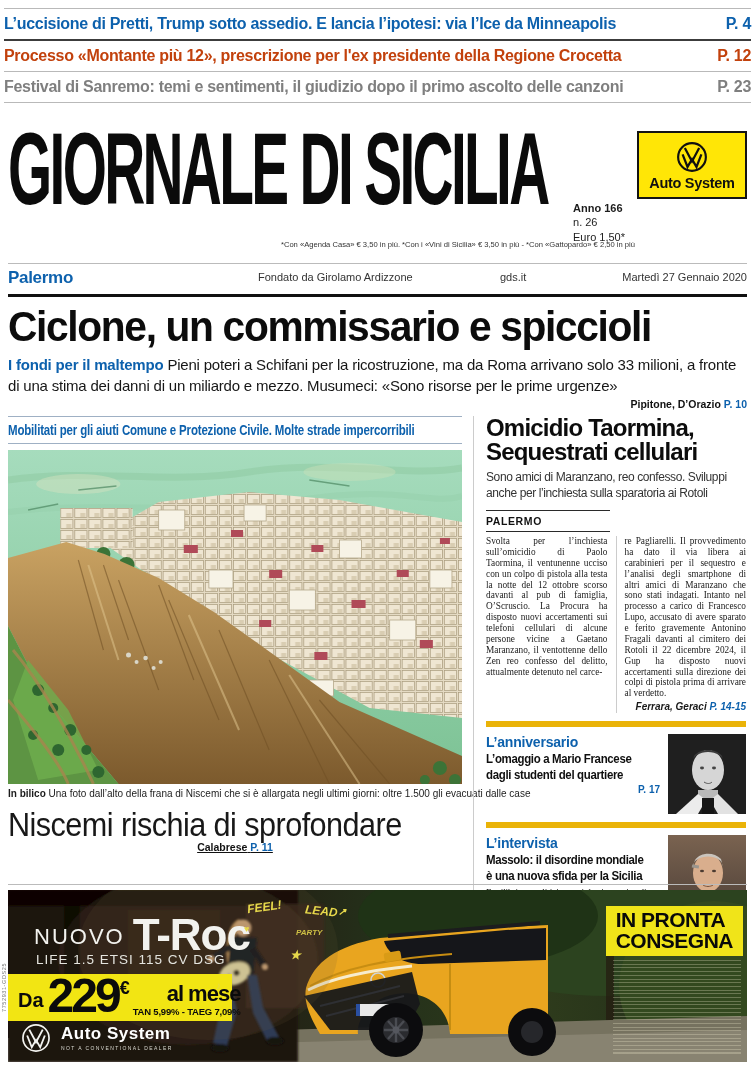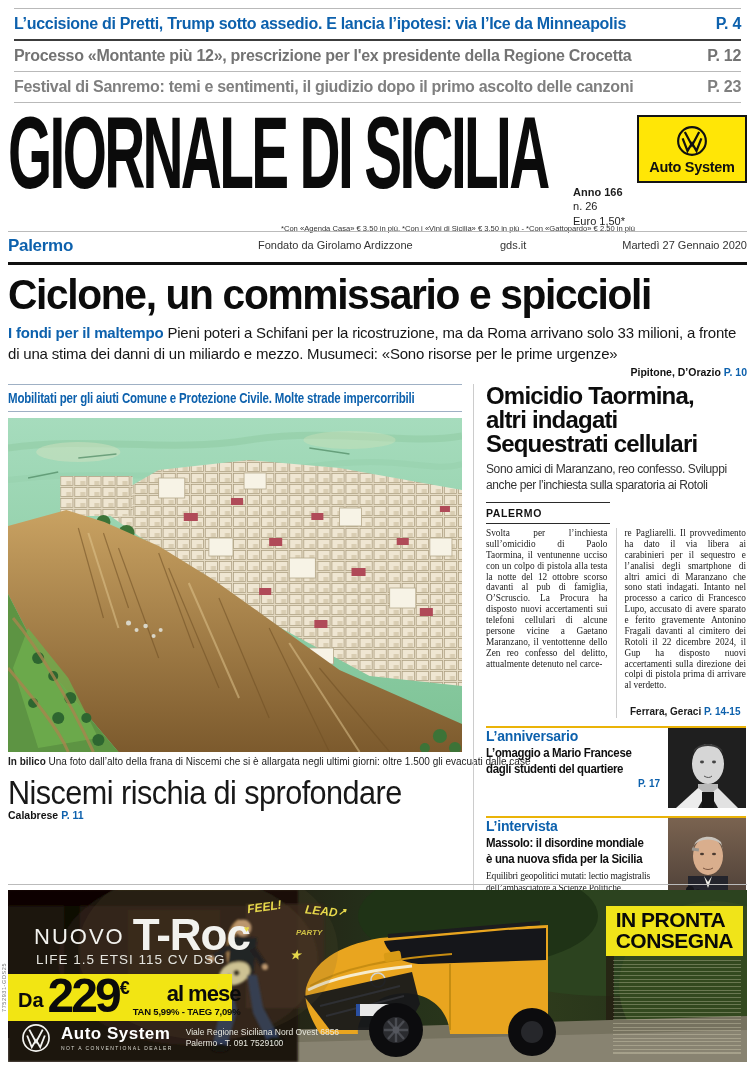--- a/index.html
+++ b/index.html
@@ -1,26 +1,26 @@
 <!DOCTYPE html>
 <html><head>
 <meta charset="utf-8">
 <style>
   html,body{margin:0;padding:0;background:#e9e9e9;}
   .page{position:relative;width:755px;height:1080px;margin:0 auto;background:#ffffff;
         font-family:"Liberation Sans",sans-serif;color:#111;overflow:hidden;}
   
-  .briefs{margin:8px 14px 0;border-top:1px solid #b9b9b9;}
+  .briefs{margin:8px 4px 0;border-top:1px solid #b9b9b9;}
   .brief{display:flex;justify-content:space-between;align-items:center;height:30px;
          border-bottom:1px solid #b9b9b9;font-weight:bold;font-size:16px;letter-spacing:-0.3px;white-space:nowrap;}
   .brief.first{border-bottom:2px solid #3c3c3c;}
-  .brief.blue{color:#0d61ad}.brief.black{color:#737373}.brief.gray{color:#7f7f7f}
+  .brief.blue{color:#0d61ad}.brief.black{color:#c2410c}.brief.gray{color:#7f7f7f}
   .brief .pg{font-weight:bold;margin-left:10px;}
   
-  .masthead{position:relative;height:128px;margin:0 8px;}
+  .masthead{position:relative;height:128px;margin:16px 8px;}
   .mast-title{position:absolute;left:0;bottom:36px;font-weight:900;font-size:86px;line-height:.82;
               letter-spacing:-4px;white-space:nowrap;color:#0b0b0b;transform:scale(.66,1.18);transform-origin:0 100%;}
   .badge{position:absolute;right:0;top:12px;width:106px;height:64px;background:#ffe606;border:2px solid #141414;
          display:flex;flex-direction:column;align-items:center;justify-content:center;gap:1px;}
   .badge-brand{font-weight:bold;font-size:14.5px;color:#111;letter-spacing:-.3px;}
   .edition{position:absolute;right:122px;top:82px;font-size:11px;line-height:1.3;color:#1d1d1d;text-align:left;}
   .edition .anno{font-weight:bold;}
   .mast-fine{position:absolute;right:112px;top:121px;font-size:7.6px;color:#333;white-space:nowrap;}
   
   .dateline{margin:0 8px;border-top:1px solid #bbb;border-bottom:3px solid #101010;height:30px;position:relative;}
@@ -43,33 +43,33 @@
   .kicker{border-top:1px solid #9fb0c4;border-bottom:1px solid #9fb0c4;padding:5px 0;font-size:14px;font-weight:bold;
           color:#0d61ad;letter-spacing:-.2px;white-space:nowrap;}
   .kicker span{display:inline-block;transform:scaleX(.82);transform-origin:0 50%;}
   .photo-wrap{margin-top:6px;width:454px;height:334px;}
   .caption{margin-top:4px;font-size:10px;color:#1c1c1c;white-space:nowrap;}
   .caption b{font-weight:bold;}
   .n-hl{margin-top:8px;font-size:34px;font-weight:400;color:#181818;letter-spacing:-.6px;white-space:nowrap;
         transform:scaleX(.9);transform-origin:0 50%;line-height:1;}
   .n-deck{margin-top:7px;font-size:13px;line-height:1.35;color:#262626;}
   .n-deck span{display:block;white-space:nowrap;transform:scaleX(.95);transform-origin:0 50%;}
-  .n-by{text-align:left;font-size:10.5px;font-weight:bold;color:#111;margin-top:0;}
+  .n-by{text-align:center;font-size:10.5px;font-weight:bold;color:#111;margin-top:0;text-decoration:underline;}
   
   .c-hl{font-size:24px;font-weight:800;line-height:1.0;letter-spacing:-.8px;color:#0c0c0c;}
   .c-hl span{display:block;}
   .c-deck{margin-top:6px;font-size:12px;line-height:1.33;color:#333;letter-spacing:-.4px;}
   .section-label{margin-top:8px;width:124px;border-top:1.5px solid #2a2a2a;border-bottom:1px solid #2a2a2a;
                  padding:4px 0;font-size:10.5px;font-weight:bold;letter-spacing:.6px;color:#111;}
   .c-body{margin-top:4px;display:flex;font-family:"Liberation Serif",serif;font-size:9.3px;line-height:1.17;
           color:#1a1a1a;text-align:justify;}
   .bcol{flex:1;}
   .bcol2{border-left:1px solid #ccc;padding-left:8px;margin-left:8px;}
-  .c-by{text-align:center;font-family:"Liberation Sans",sans-serif;font-size:10px;font-weight:bold;margin-top:15px;}
-  .sidebox{border-top:2px solid #eab308;margin-top:8px;display:flex;gap:8px;}
+  .c-by{text-align:right;font-family:"Liberation Sans",sans-serif;font-size:10px;font-weight:bold;margin-top:2px;font-style:italic;}
+  .sidebox{border-top:6px solid #eab308;margin-top:8px;padding-top:7px;display:flex;gap:8px;}
   .sb-text{flex:1;min-width:0;}
   .sb-kicker{color:#0d61ad;font-weight:bold;font-size:14px;letter-spacing:-.2px;}
   .sb-hl{font-weight:800;font-size:13.5px;letter-spacing:-.4px;line-height:1.18;color:#0f0f0f;margin-top:1px;white-space:nowrap;}
   .sb-hl span{display:block;transform:scaleX(.85);transform-origin:0 50%;}
   .sb-body{font-family:"Liberation Serif",serif;font-size:9.5px;line-height:1.25;margin-top:4px;color:#1a1a1a;letter-spacing:-.2px;}
   .sb-pg{text-align:right;font-size:10px;font-weight:bold;margin-top:1px;}
   .sb-photo{width:78px;height:80px;flex:none;}
   .bottom-rule{position:absolute;left:8px;right:8px;top:884px;border-top:1px solid #bbb;}
   
   .ad{position:absolute;left:8px;top:890px;width:739px;height:172px;background:#17130c;overflow:hidden;}
@@ -268,21 +268,20 @@
       <div class="n-hl">Niscemi rischia di sprofondare</div>
       <div class="n-by">
         <span>Calabrese</span>
         <span class="pgblue">P. 11</span>
       </div>
     </div>
 
     <div class="col-right">
       <div class="c-hl">
         <span>Omicidio Taormina,</span>
-        <span>altri indagati</span>
         <span>Sequestrati cellulari</span>
       </div>
       <div class="c-deck">Sono amici di Maranzano, reo confesso. Sviluppi anche per l’inchiesta sulla sparatoria ai Rotoli</div>
       <div class="section-label">PALERMO</div>
       <div class="c-body">
         <div class="bcol">Svolta per l’inchiesta sull’omicidio di Paolo Taormina, il ventunenne ucciso con un colpo di pistola alla testa la notte del 12 ottobre scorso davanti al pub di famiglia, O’Scruscio. La Procura ha disposto nuovi accertamenti sui telefoni cellulari di alcune persone vicine a Gaetano Maranzano, il ventottenne dello Zen reo confesso del delitto, attualmente detenuto nel carce-</div>
         <div class="bcol bcol2">
           <span>re Pagliarelli. Il provvedimento ha dato il via libera ai carabinieri per il sequestro e l’analisi degli smartphone di altri amici di Maranzano che sono stati indagati. Intanto nel processo a carico di Francesco Lupo, accusato di avere sparato e ferito gravemente Antonino Fragali davanti al cimitero dei Rotoli il 22 dicembre 2024, il Gup ha disposto nuovi accertamenti sulla direzione dei colpi di pistola prima di arrivare al verdetto.</span>
           <div class="c-by">
             <span>Ferrara, Geraci</span>
@@ -460,21 +459,17 @@
     <div class="ad-brand">
       <svg width="32" height="32" viewBox="0 0 38 38">
         <circle cx="19" cy="19" r="15.5" fill="none" stroke="#f4f4f0" stroke-width="2"></circle>
         <path d="M11,9 L19,24 L27,9" fill="none" stroke="#f4f4f0" stroke-width="2.2"></path>
         <path d="M8.5,16 L14,30 L19,21.5 L24,30 L29.5,16" fill="none" stroke="#f4f4f0" stroke-width="2.2"></path>
       </svg>
       <div>
         <div class="ad-brand-name">Auto System</div>
         <div class="ad-tagline">NOT A CONVENTIONAL DEALER</div>
       </div>
-      <div class="ad-address">
-        <div>Viale Regione Siciliana Nord Ovest 6856</div>
-        <div>Palermo - T. 091 7529100</div>
-      </div>
     </div>
   </div>
 
   <div class="side-code">7752931-GDS25</div>
 </div>
 
 </body></html>

